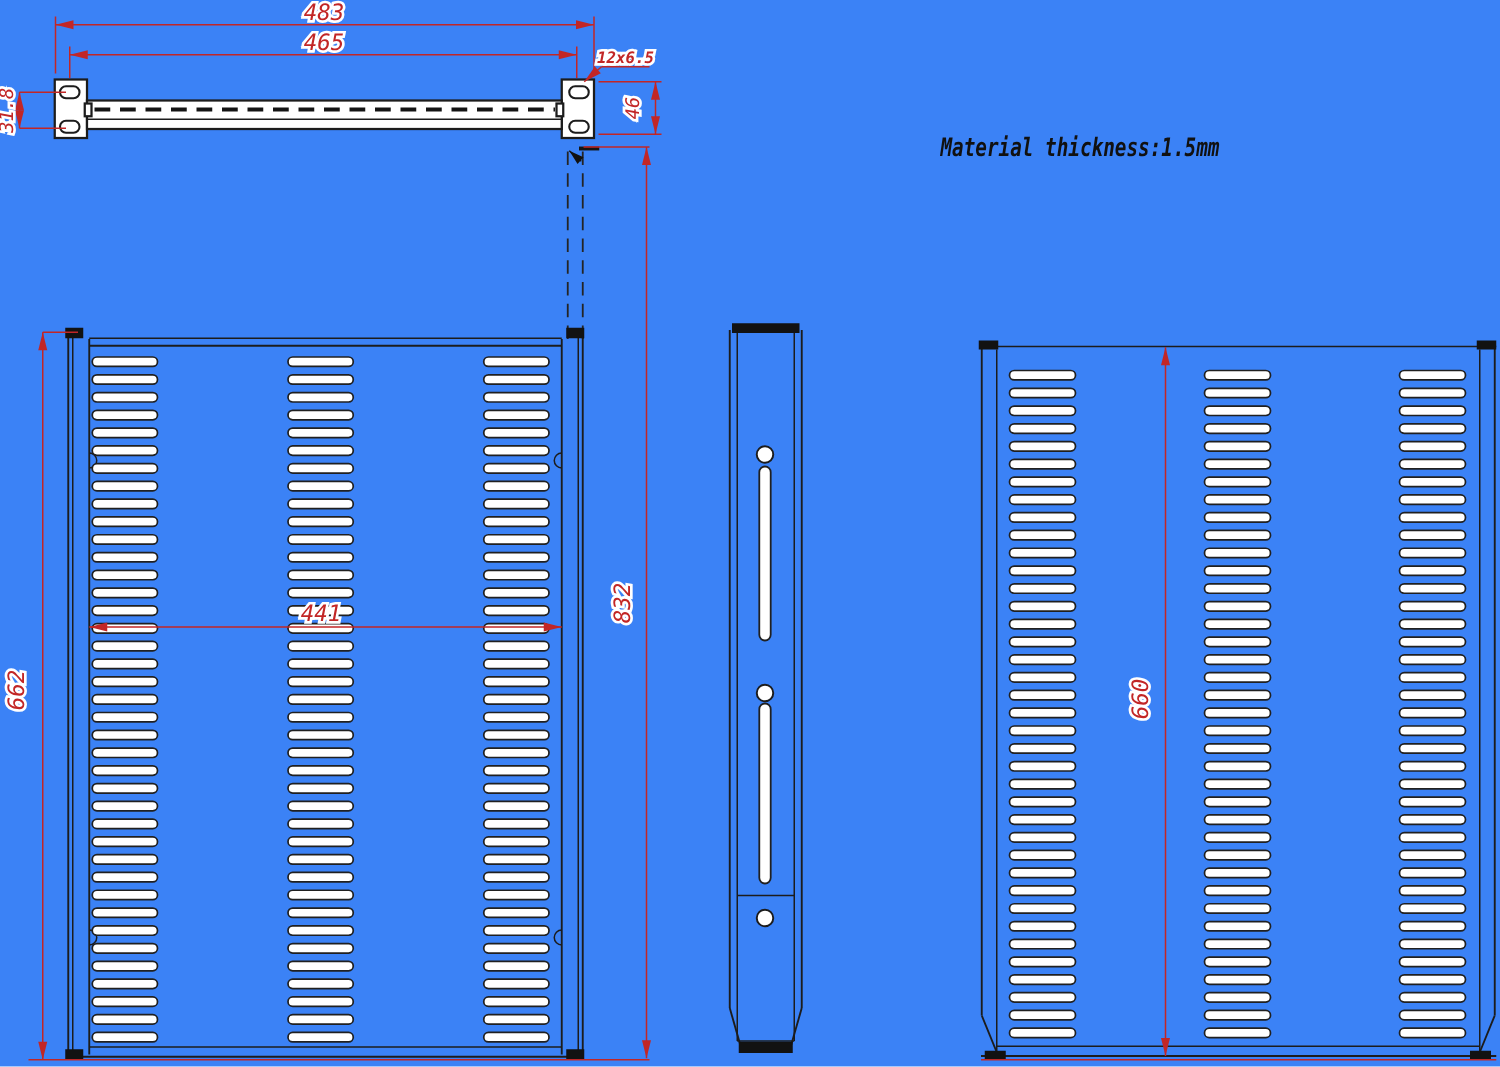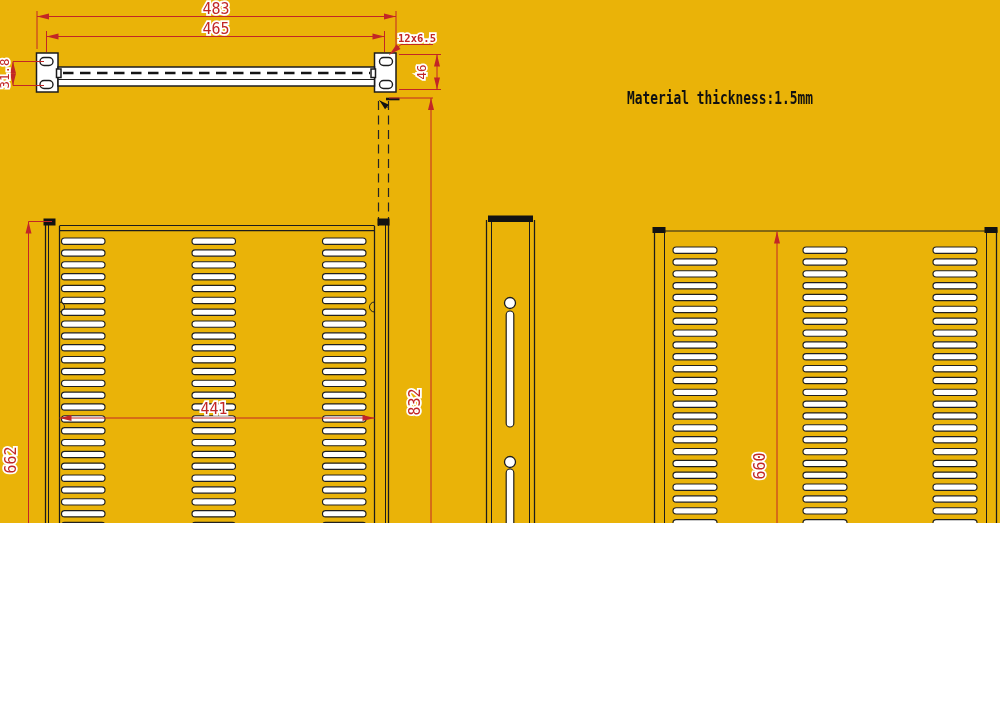--- a/index.html
+++ b/index.html
@@ -1,16 +1,16 @@
 <!DOCTYPE html>
 <html><head>
 <meta charset="utf-8">
 <style>
   html,body{margin:0;padding:0;background:#ffffff;}
-  .canvas{position:relative;width:1000px;height:523px;background:#eab308;overflow:hidden;}
+  .canvas{position:relative;width:1000px;height:711px;background:#3b82f6;overflow:hidden;font-style:italic;}
   svg{display:block;}
   
   .ln{stroke:#1c1c1c;stroke-width:1.25;fill:none;}
   .thin{stroke-width:1;}
   .ol{fill:#fff;stroke:#1c1c1c;stroke-width:1.5;}
   .hole{fill:#fff;stroke:#1c1c1c;stroke-width:1.4;}
   .cap{fill:#121212;stroke:none;}
   .cdash{stroke:#141414;stroke-width:2.7;stroke-dasharray:10.5 6.5;fill:none;}
   .dsh{stroke:#242424;stroke-width:1.2;stroke-dasharray:9 5.5;fill:none;}
   .thick{stroke:#141414;stroke-width:2.6;fill:none;}

